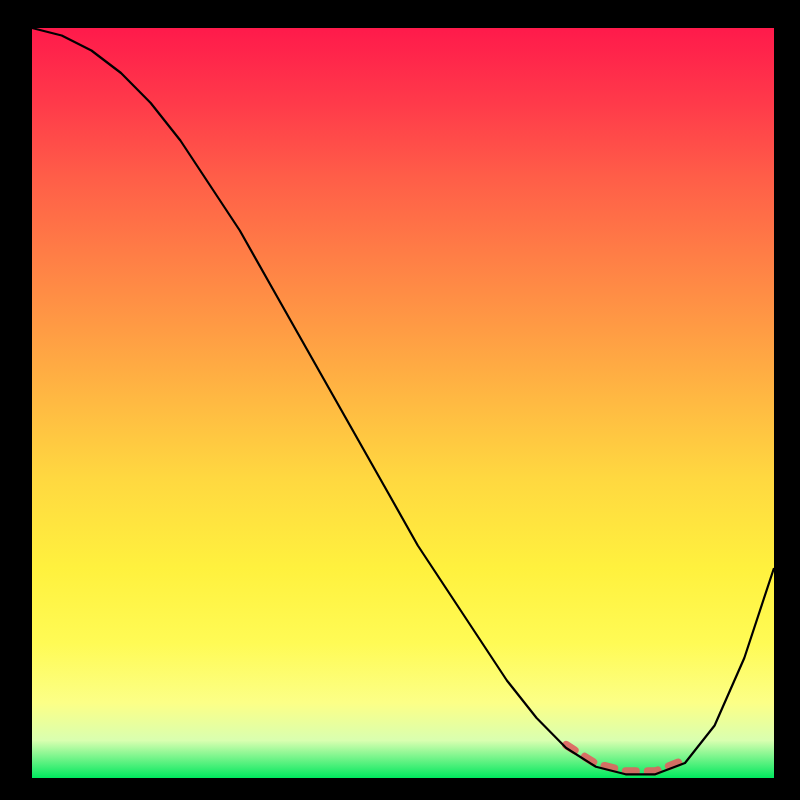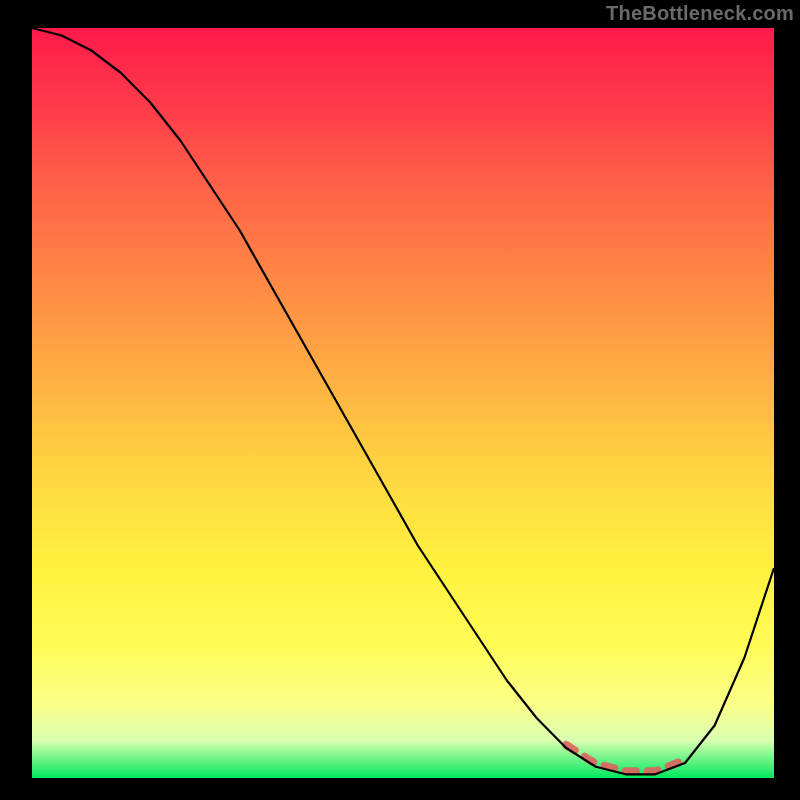--- a/index.html
+++ b/index.html
@@ -63,21 +63,20 @@
     stroke-linecap: round;
     stroke-dasharray: 10 12;
     opacity: 0.9;
   }
 </style>
 </head>
 <body>
 
 <div class="chart-wrap">
 
-  <div class="watermark">TheBottleneck.com</div>
 
   <div class="plot" style="left: 32px; top: 28px; width: 742px; height: 750px;"></div>
 
   <svg class="overlay" width="800" height="800">
     <path class="valley-band" d="M566.2 745.0 L595.9 763.8 L625.6 771.3 L655.3 771.3 L685.0 760.0 "></path>
     <path class="curve" d="M32.0 28.0 L61.7 35.5 L91.4 50.5 L121.0 73.0 L150.7 103.0 L180.4 140.5 L210.1 185.5 L239.8 230.5 L269.4 283.0 L299.1 335.5 L328.8 388.0 L358.5 440.5 L388.2 493.0 L417.8 545.5 L447.5 590.5 L477.2 635.5 L506.9 680.5 L536.6 718.0 L566.2 748.0 L595.9 766.8 L625.6 774.3 L655.3 774.3 L685.0 763.0 L714.6 725.5 L744.3 658.0 L774.0 568.0 "></path>
   </svg>
 
 </div>
 

